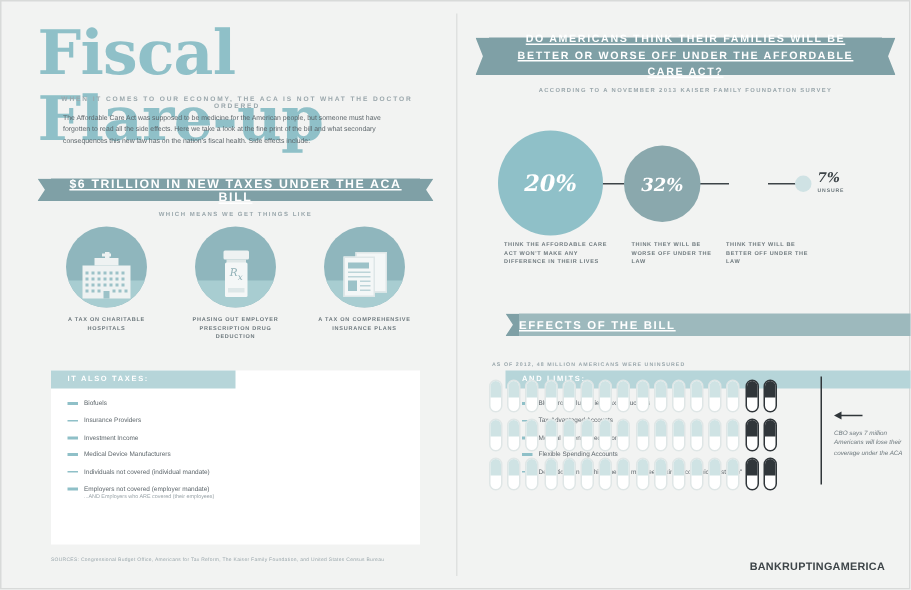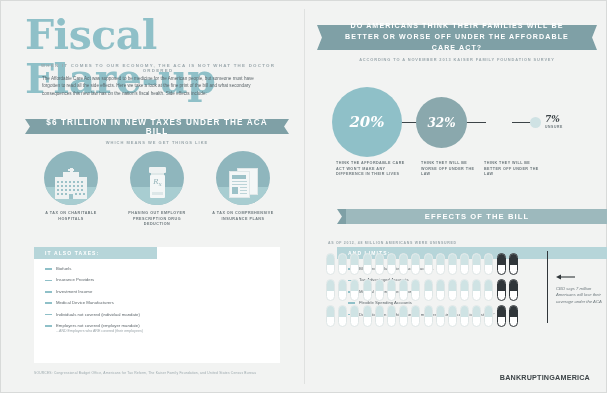--- a/index.html
+++ b/index.html
@@ -17,21 +17,21 @@
   }
   .page:before{
     content:"";position:absolute;left:303px;top:8px;bottom:8px;width:1px;
     background:#dfe1e0;
   }
 
   
   .ribbon{
     position:relative;background:#7fa0a6;color:#ffffff;
     text-align:center;font-weight:bold;letter-spacing:1.1px;
-    display:flex;align-items:center;justify-content:center;
+    display:flex;align-items:center;justify-content:flex-start;text-decoration:underline;
   }
   .ribbon:before,.ribbon:after{
     content:"";position:absolute;top:0;bottom:0;width:9px;background:#7fa0a6;
   }
   .ribbon:before{left:-9px;clip-path:polygon(0 0,100% 0,100% 100%,0 100%,55% 50%);}
   .ribbon:after{right:-9px;clip-path:polygon(0 0,100% 0,45% 50%,100% 100%,0 100%);}
   .ribbon.light{background:#9db9bd;}
 
   
   .left{position:absolute;left:0;top:0;width:303px;height:393px;}

